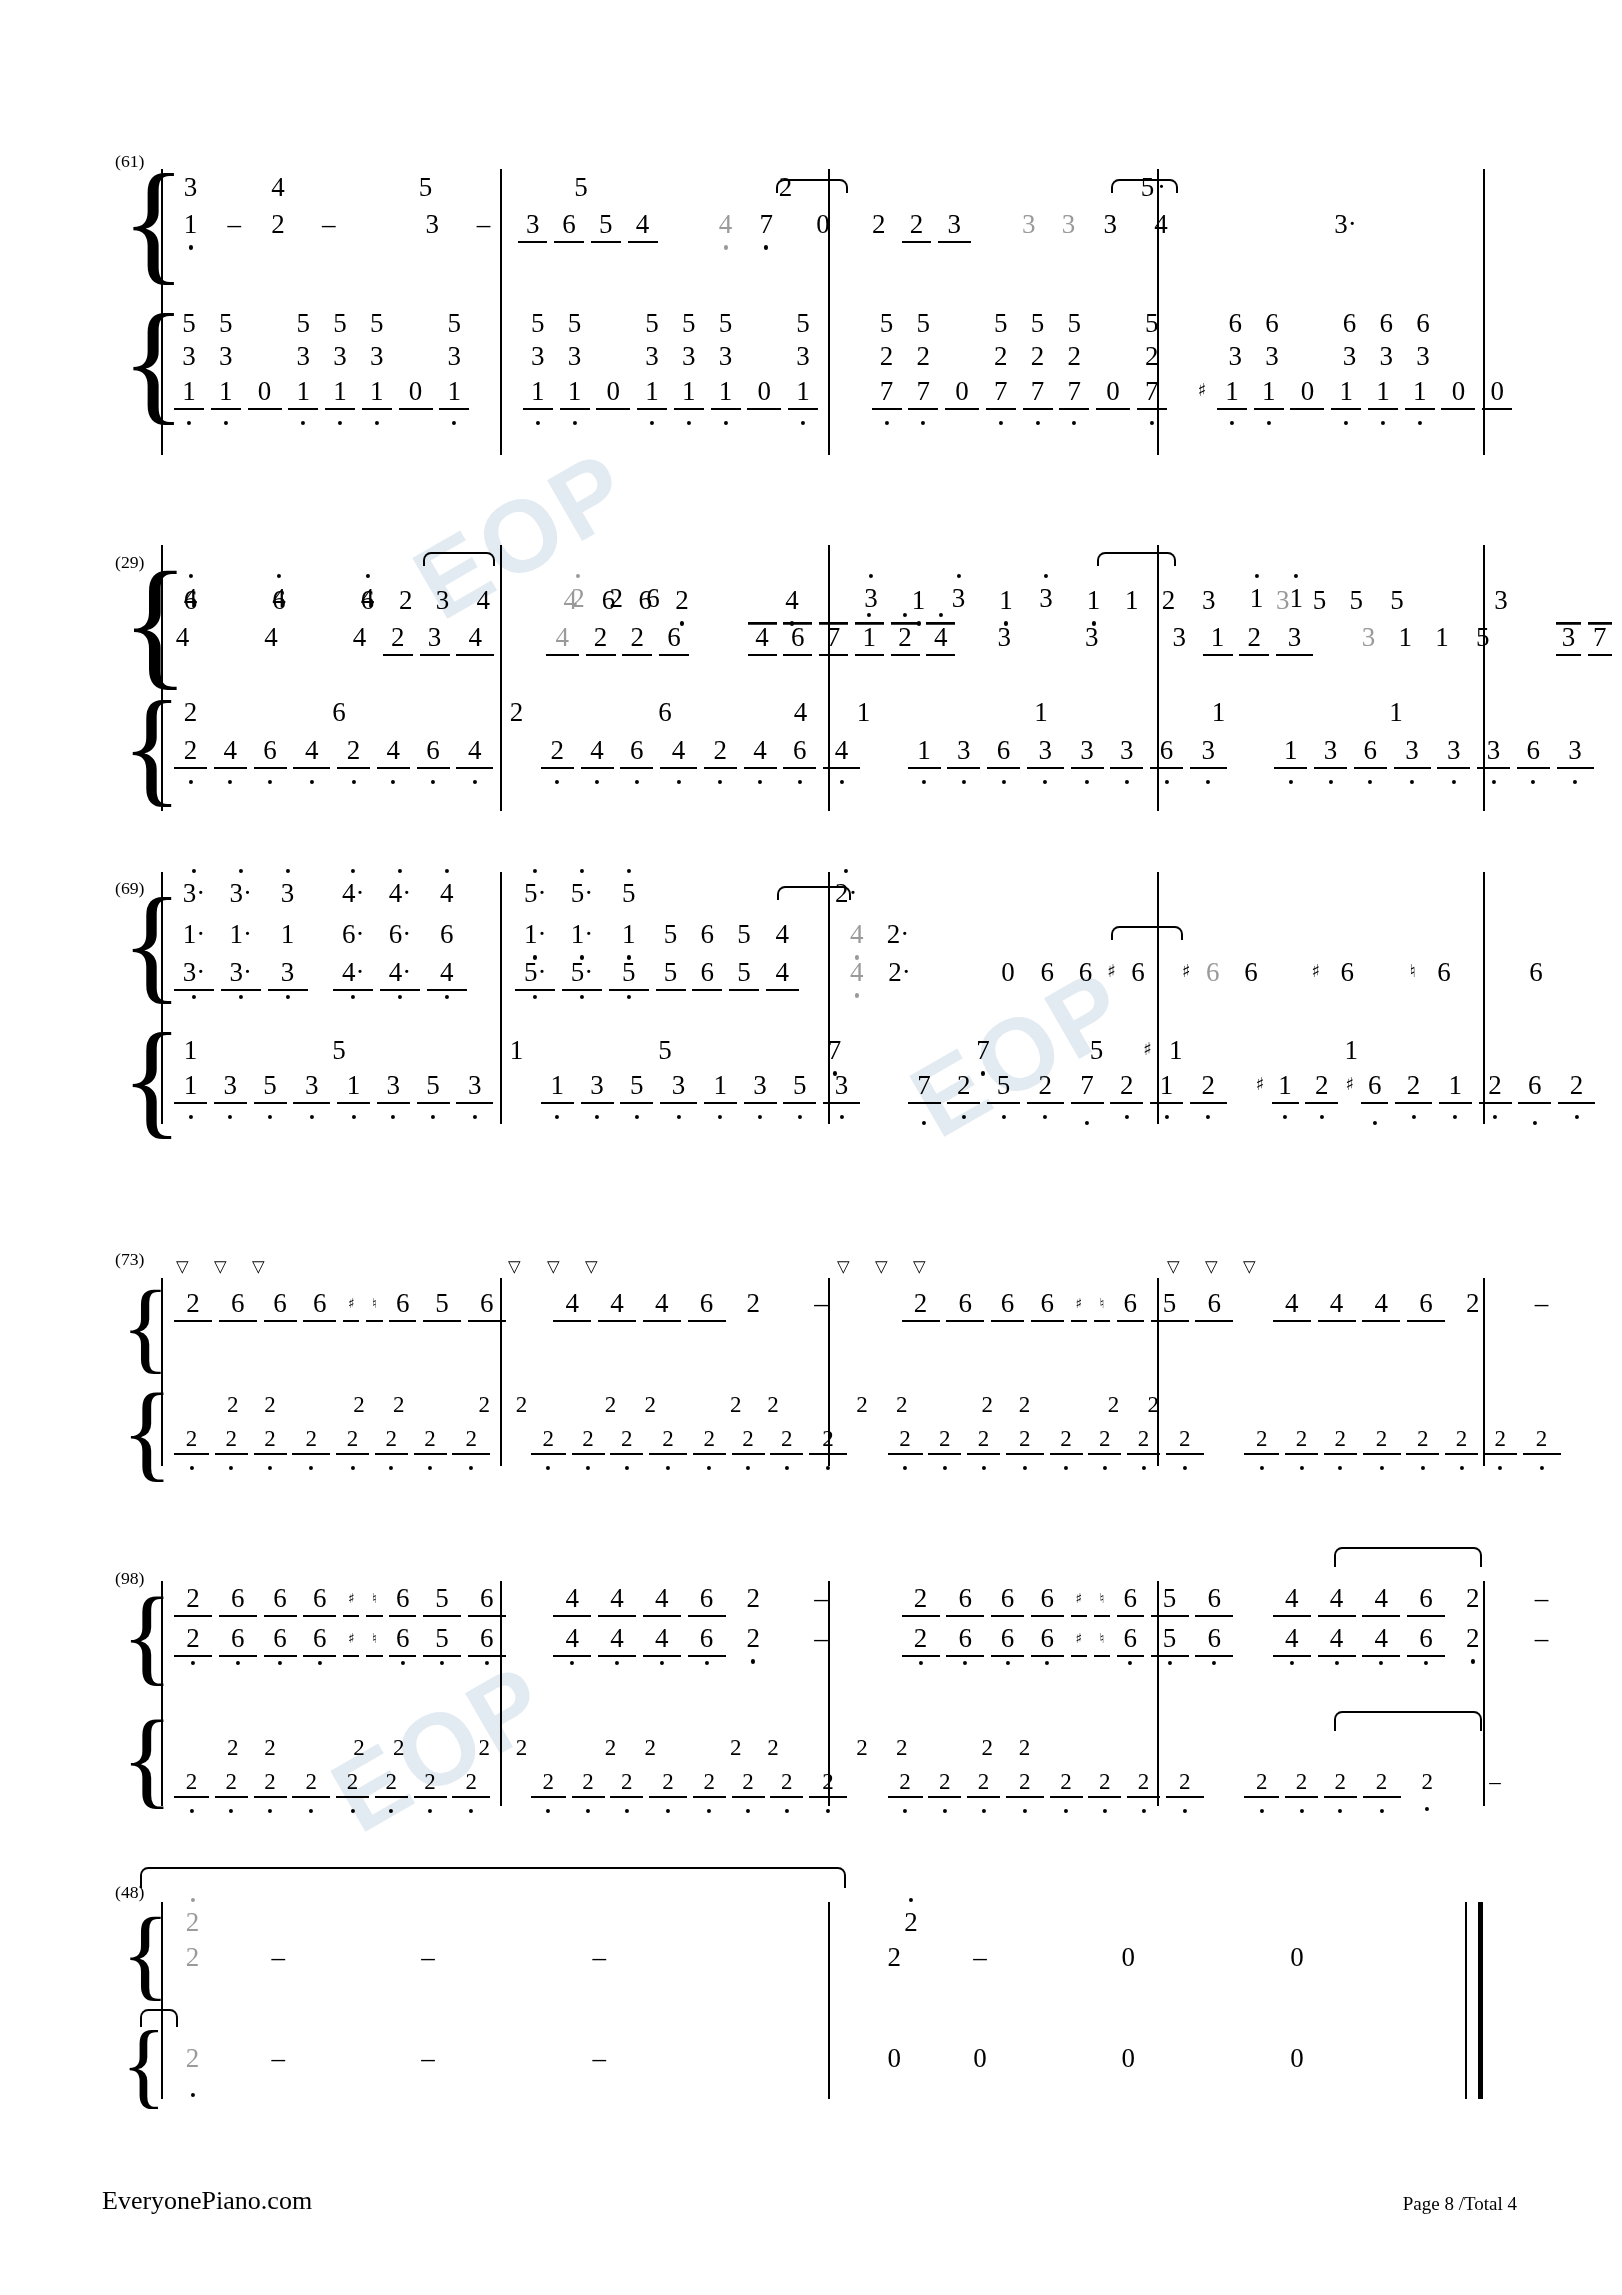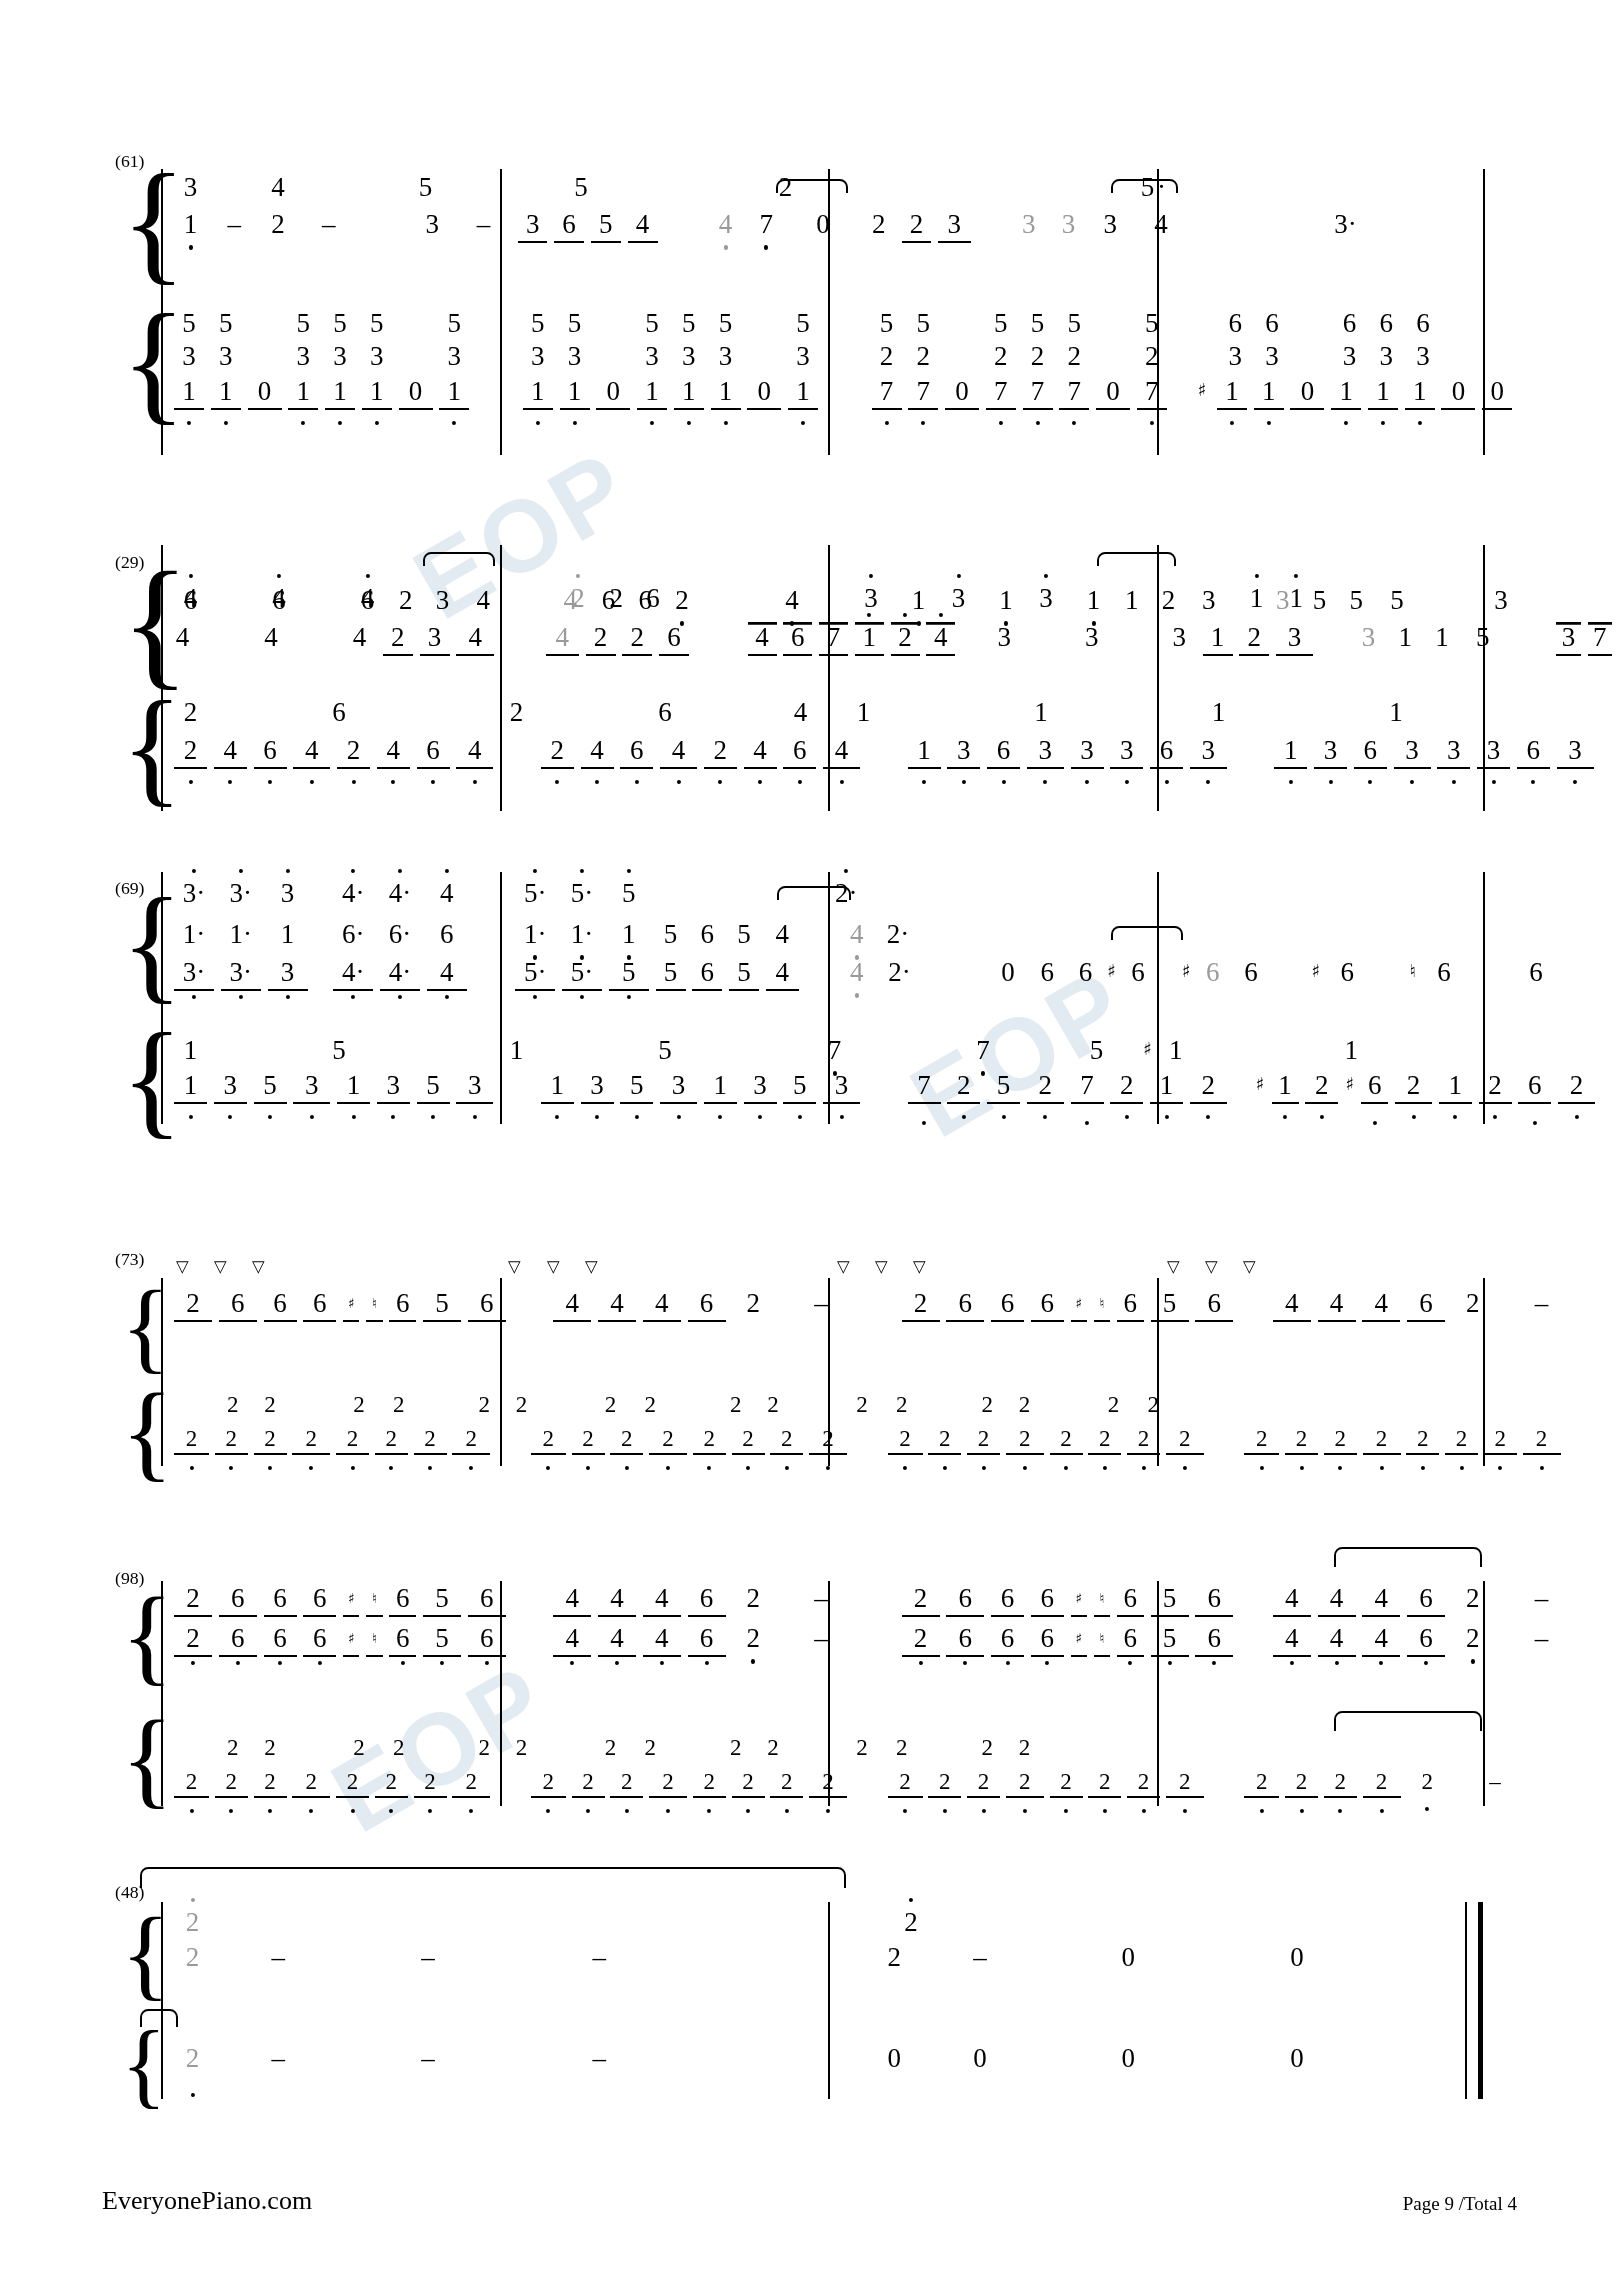--- a/index.html
+++ b/index.html
@@ -946,16 +946,16 @@
       <span class="note" style="width:162px;">0</span>
       <span class="note" style="width:162px;">0</span>
     </div>
     <div class="barline" style="left:161px;top:2024px;height:75px;"></div>
     <div class="barline" style="left:828px;top:2024px;height:75px;"></div>
     <div class="barline thick" style="left:1478px;top:2024px;height:75px;"></div>
     <div class="barline" style="left:1465px;top:2024px;height:75px;"></div>
   </div>
 
   <div class="footer-left">EveryonePiano.com</div>
-  <div class="footer-right">Page 9 /Total 4</div>
+  <div class="footer-right">Page 8 /Total 4</div>
 
 </div>
 
 
 </body></html>

